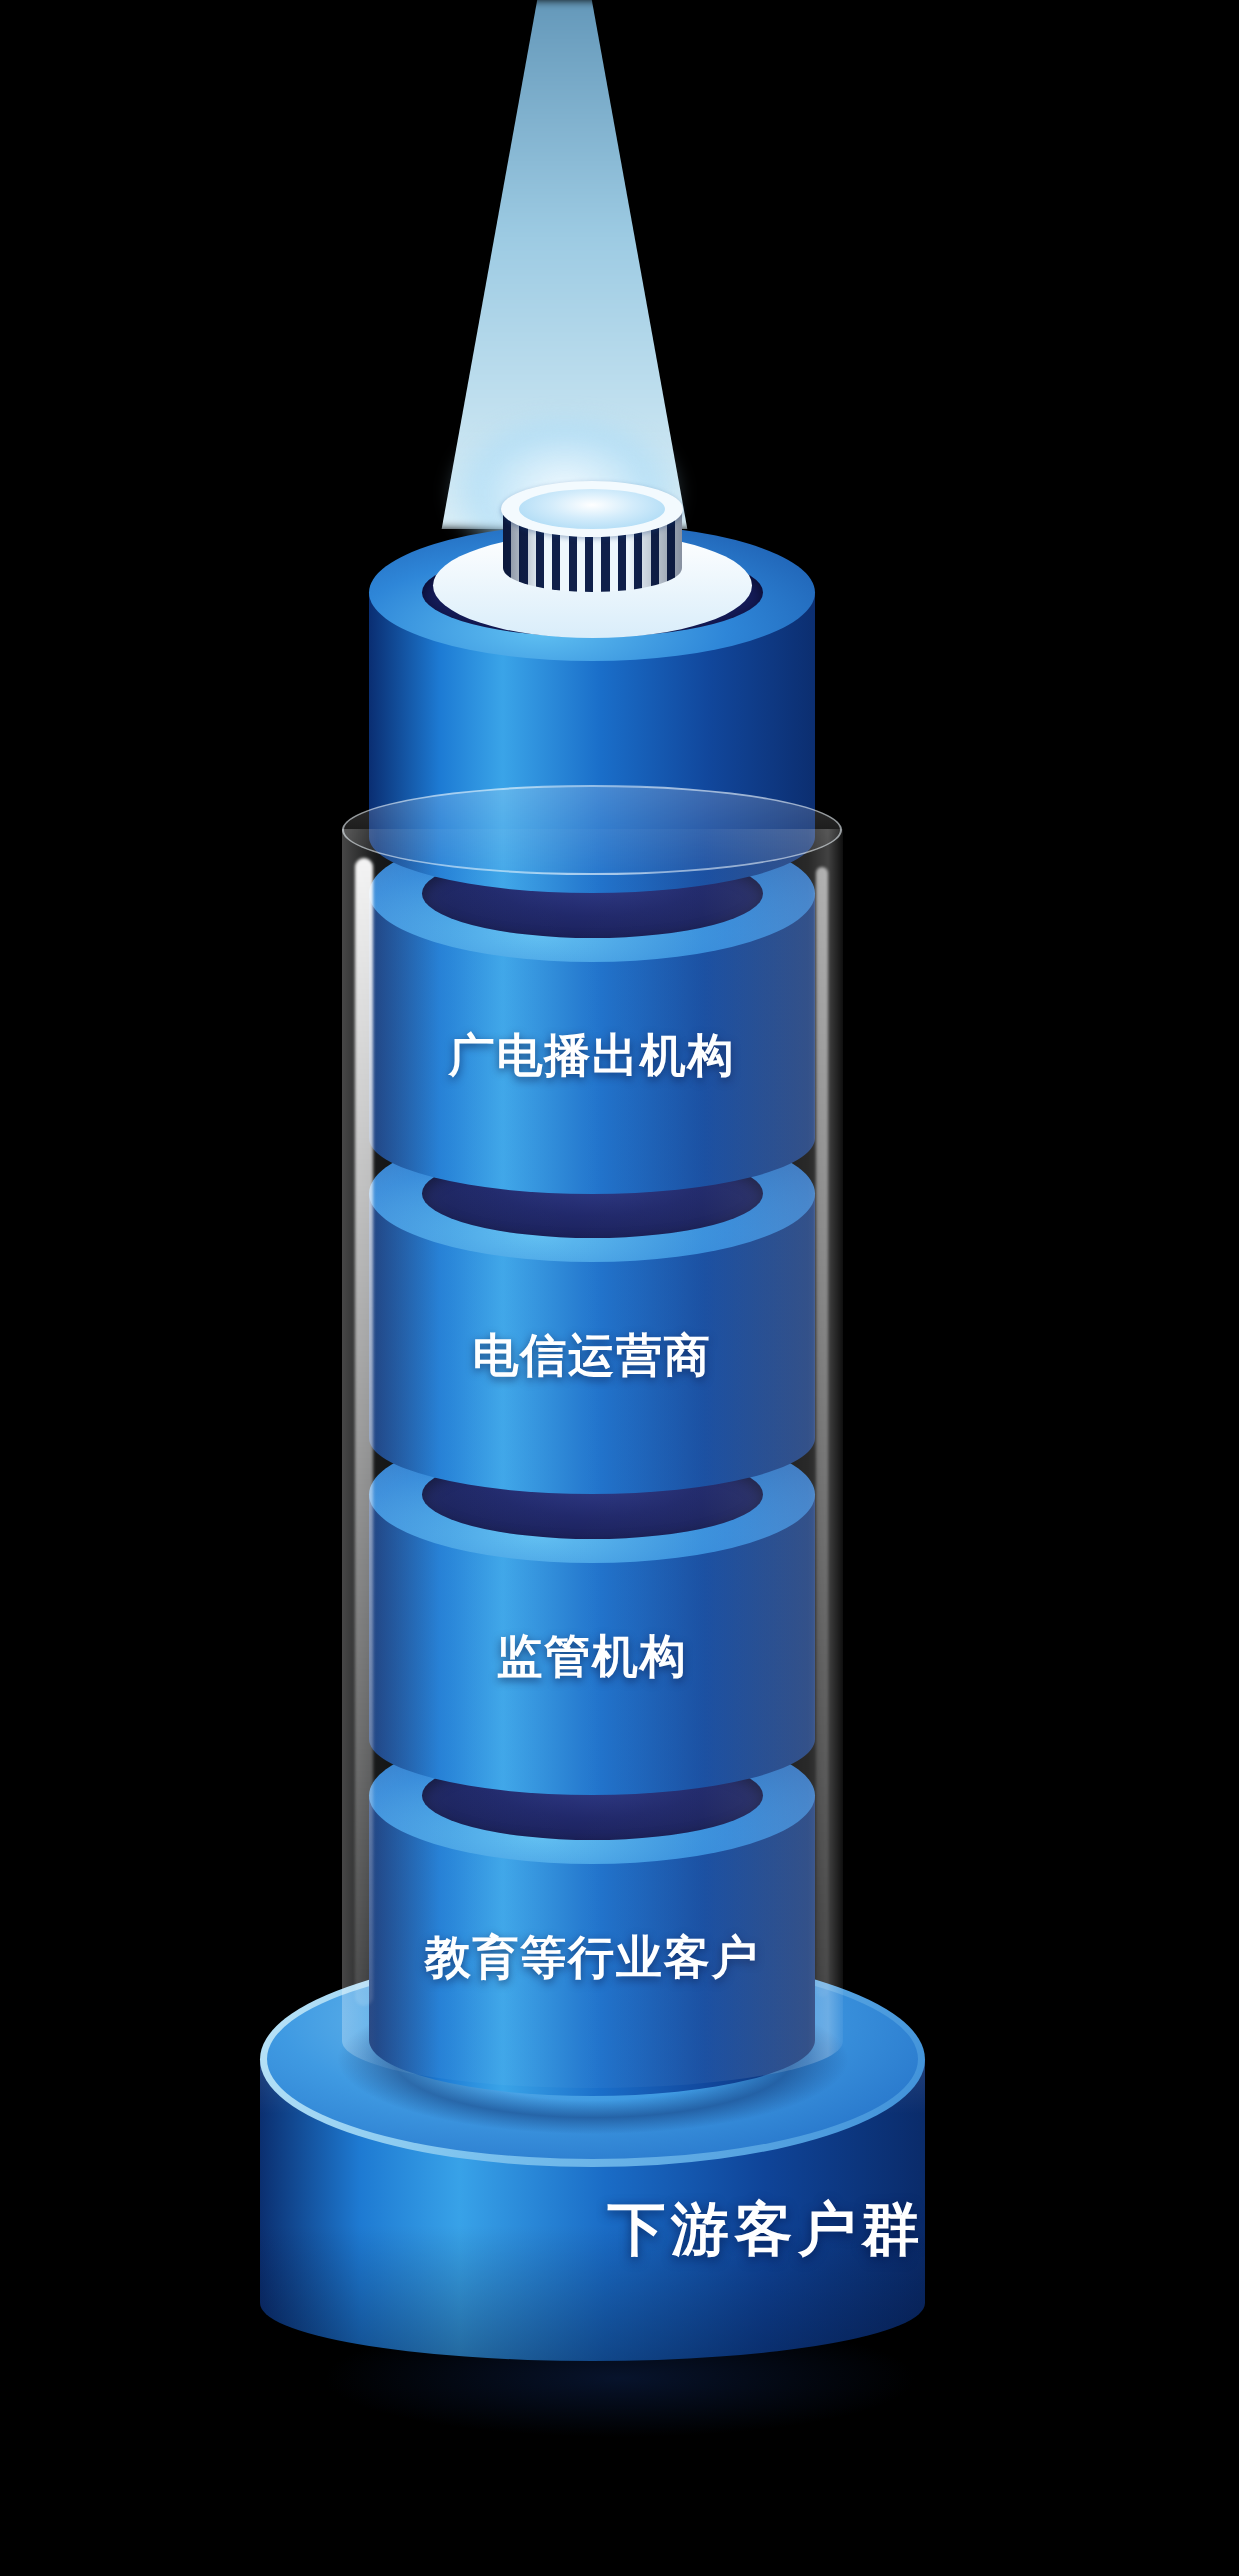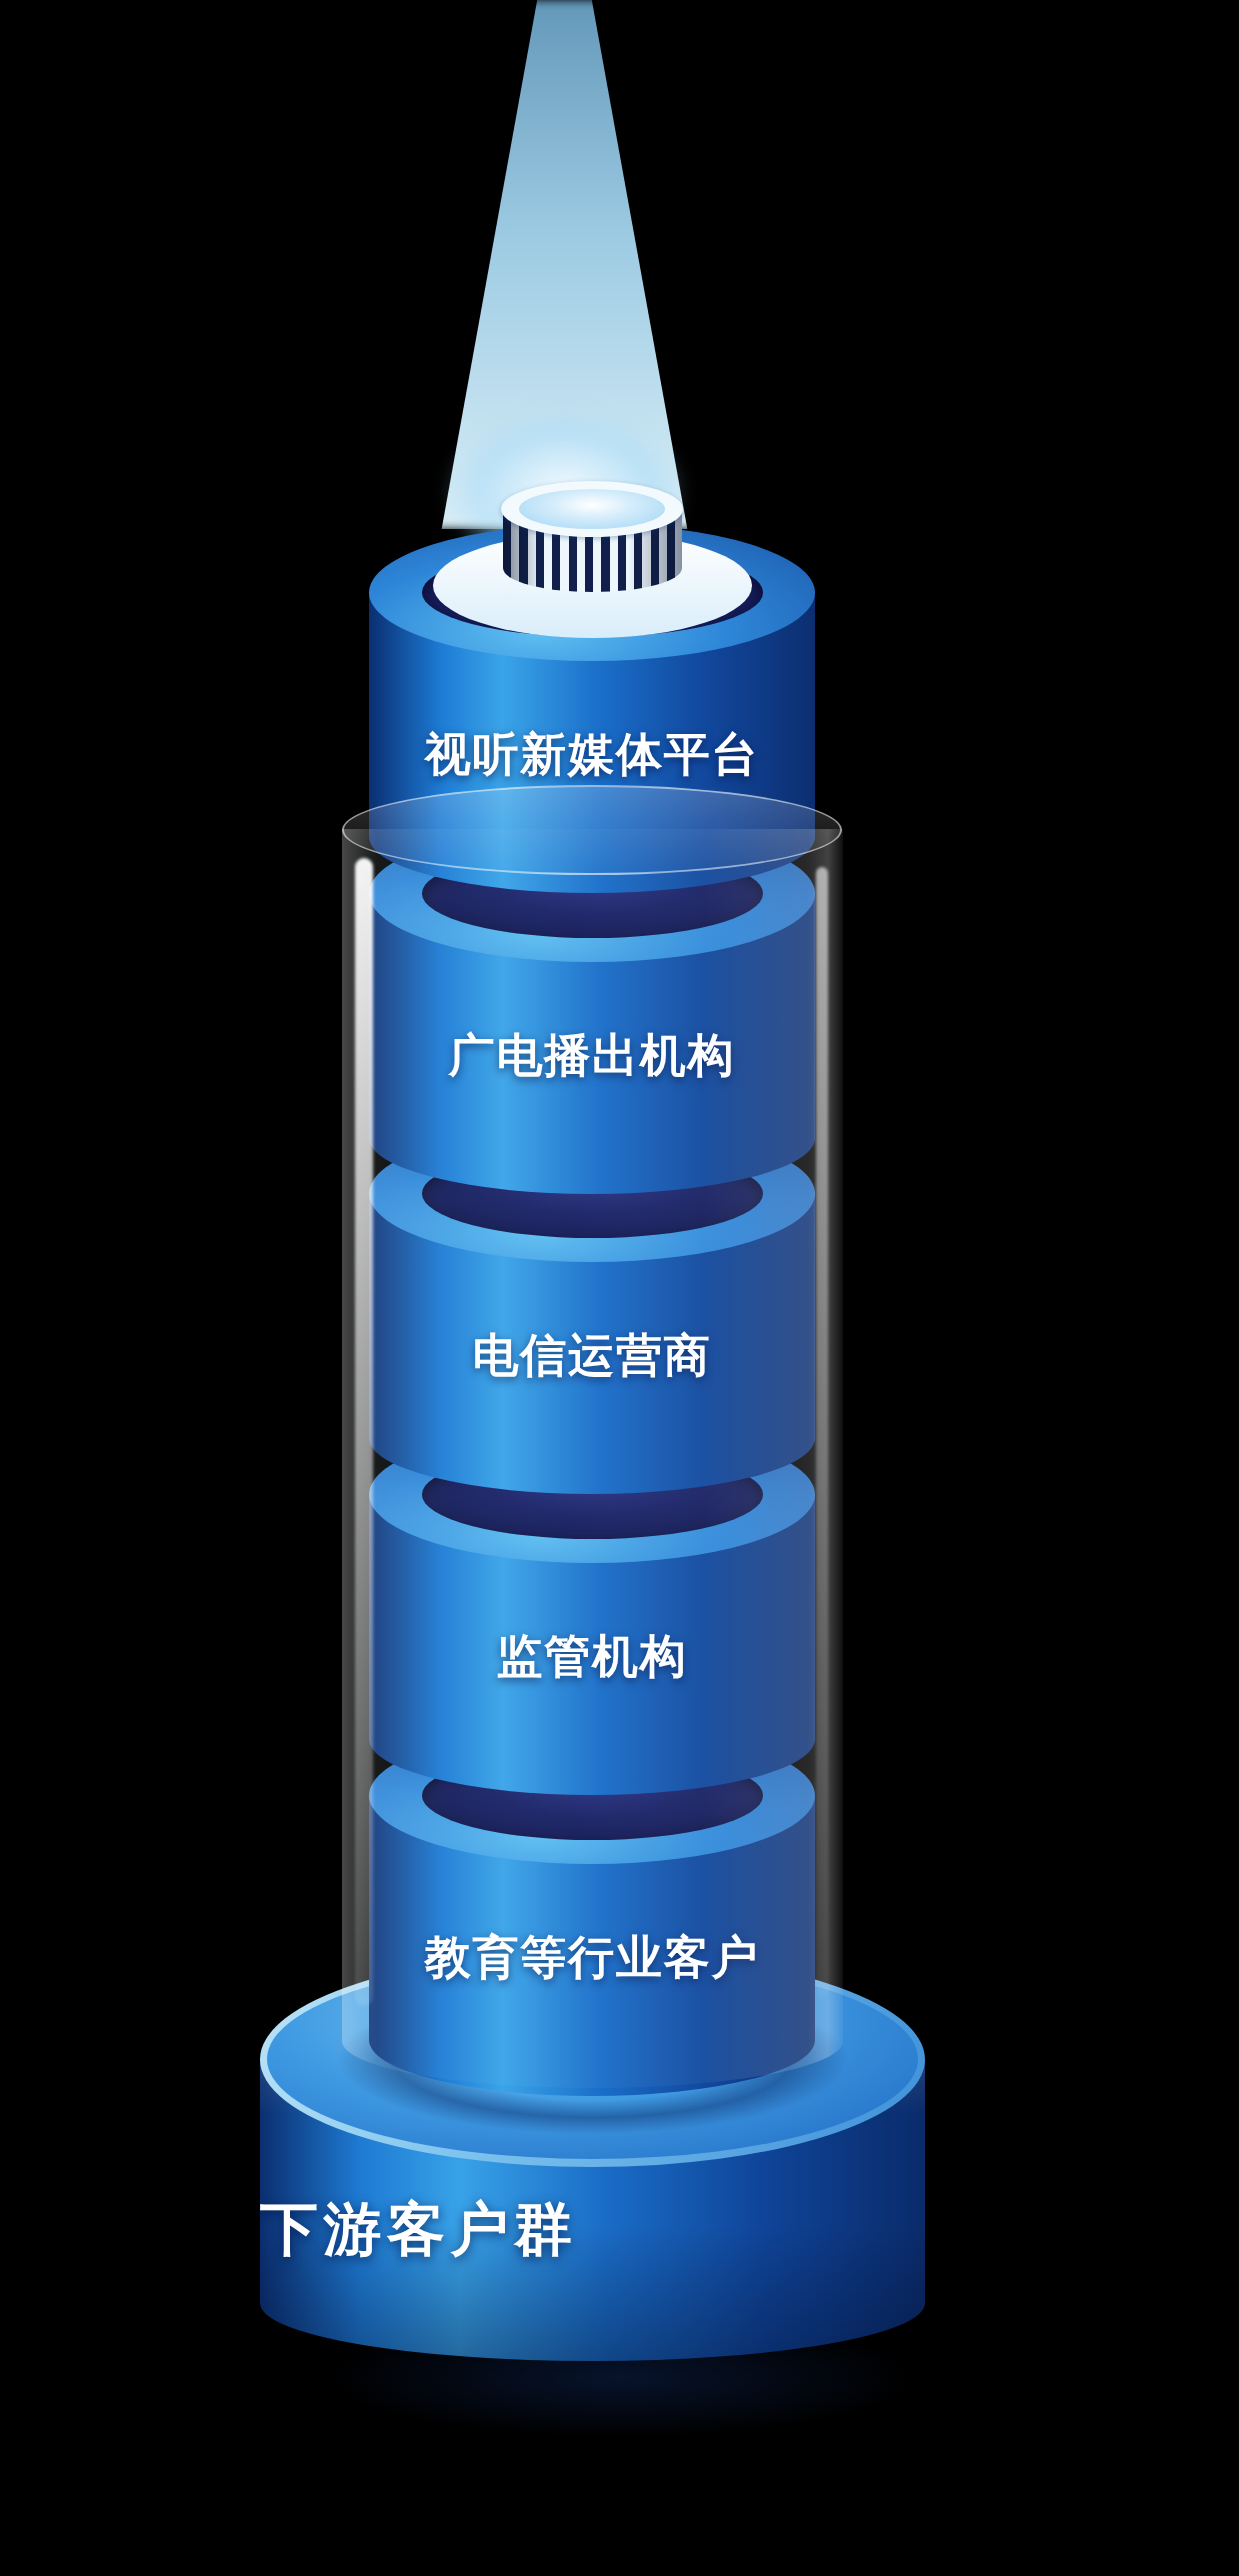--- a/index.html
+++ b/index.html
@@ -77,21 +77,21 @@
   .base-lip{position:absolute;left:0;top:0;width:665px;height:215px;z-index:2;
     border-radius:50%;
     background:linear-gradient(115deg,#bfe6f8 0%,#7cc2ee 40%,#3d8fd8 100%);}
   .base-top{position:absolute;left:7.3px;top:7.3px;width:651px;height:200px;z-index:3;
     border-radius:50%;
     background:radial-gradient(ellipse at 40% 30%, #7cc8f2 0%, #3f9ae2 45%, #1d66c0 100%);}
   .base-seat{position:absolute;left:64px;top:29px;width:538px;height:157px;z-index:4;
     border-radius:50%;
     background:radial-gradient(closest-side, rgba(30,90,180,0) 52%,
       rgba(10,40,100,0.45) 74%, rgba(120,190,240,0) 95%);}
-  .base-label{position:absolute;left:0;top:239px;width:100%;z-index:5;text-align:left;
+  .base-label{position:absolute;left:0;top:239px;width:100%;z-index:5;text-align:right;
     font-size:58px;font-weight:700;color:#ffffff;letter-spacing:5.5px;
     text-shadow:0 2.7px 11px rgba(0,20,70,0.70);}
 
   
   .cap-ring{position:absolute;left:433px;top:533px;width:319px;height:105px;z-index:10;
     border-radius:50%;
     background:linear-gradient(to bottom,#ffffff,#d9edfa);}
   .cap{position:absolute;left:501px;top:481px;width:182px;height:118px;z-index:11;}
   .cap-band{position:absolute;left:1.8px;top:27px;width:179px;height:84px;
     border-radius:0 0 50% 50% / 0 0 24px 24px;
@@ -149,21 +149,20 @@
     <div class="cyl-body"></div>
     <div class="cyl-top"></div>
     <div class="cyl-inner"></div>
     <div class="cyl-label">广电播出机构</div>
   </div>
 
   <div class="cyl cyl1">
     <div class="cyl-body"></div>
     <div class="cyl-top"></div>
     <div class="cyl-inner"></div>
-    <div class="cyl-label">视听新媒体平台</div>
   </div>
 
   <div class="tube">
     <div class="tube-body"></div>
     <div class="tube-rim"></div>
     <div class="tube-hl-left"></div>
     <div class="tube-hl-right"></div>
   </div>
 
   <div class="cap-ring"></div>

